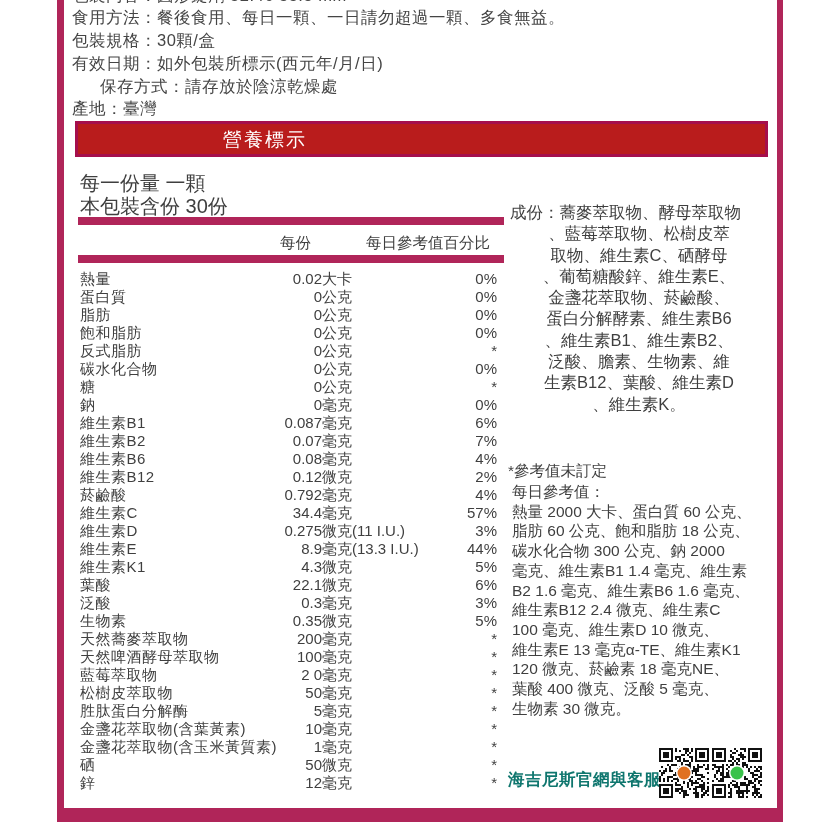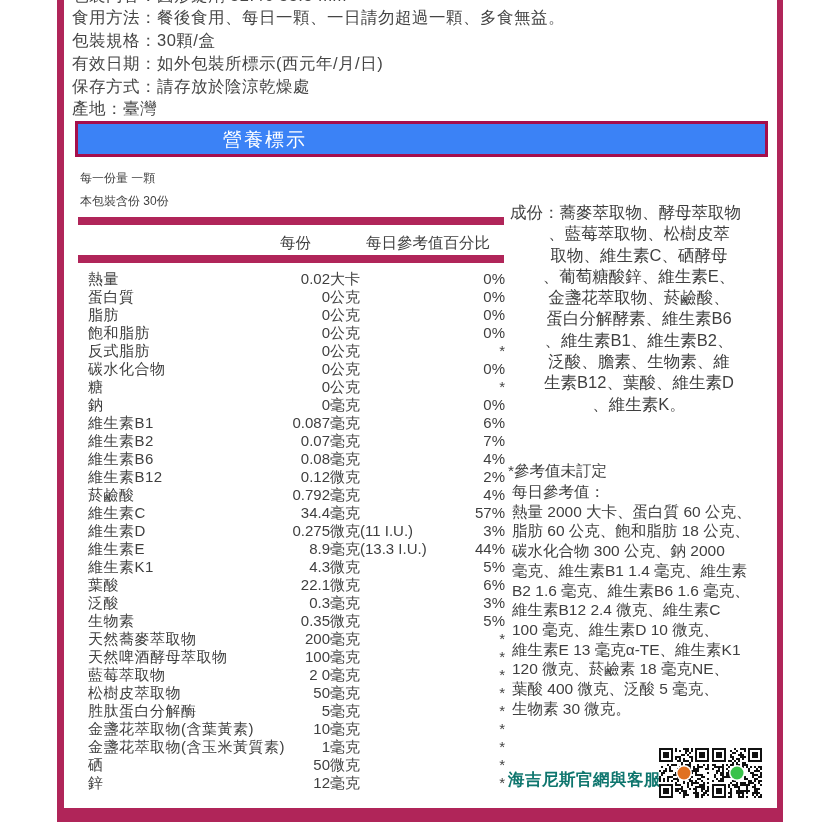--- a/index.html
+++ b/index.html
@@ -6,28 +6,28 @@
   body{width:840px;height:840px;overflow:hidden;position:relative;
        font-family:"Liberation Sans", sans-serif;color:#3f3f3f;}
   
   .vborder{position:absolute;top:0;height:822px;background:#b02559;}
   .bborder{position:absolute;background:#b02559;}
   
   .info-line{position:absolute;left:72px;font-size:16.5px;letter-spacing:0.5px;
              font-weight:400;white-space:nowrap;color:#454545;}
   
   .band{position:absolute;left:75px;top:121px;width:687px;height:30px;
-        background:#3b82f6;border:3px solid #a50f4c;}
+        background:#b91c1c;border:3px solid #a50f4c;}
   .band-title{position:absolute;left:145px;top:3px;color:#ffffff;
               font-size:19px;letter-spacing:2px;font-weight:500;white-space:nowrap;}
-  .serving{position:absolute;left:80px;font-size:12px;font-weight:500;white-space:nowrap;}
+  .serving{position:absolute;left:80px;font-size:20px;font-weight:500;white-space:nowrap;}
   .bar{position:absolute;left:78px;width:426px;height:8px;background:#b02559;}
   .thead{position:absolute;font-size:15.5px;font-weight:500;white-space:nowrap;}
   
-  #rows{position:absolute;left:78px;top:270px;width:426px;margin-left:8px;}
+  #rows{position:absolute;left:78px;top:270px;width:426px;}
   .trow{position:relative;height:18px;font-size:15px;font-weight:500;}
   .tlabel{position:absolute;left:2px;top:0;white-space:nowrap;letter-spacing:0.5px;}
   .tamt{position:absolute;right:152px;top:0;white-space:nowrap;}
   .tsuf{position:absolute;left:100%;top:0;white-space:nowrap;}
   .tdv{position:absolute;right:7px;top:0;white-space:nowrap;}
   
   #ingredients{position:absolute;left:510px;top:202px;width:258px;
                font-size:16.5px;font-weight:500;}
   #ingredients .iline{line-height:21.3px;white-space:nowrap;}
   #ingredients .iline.center{text-align:center;}
@@ -43,21 +43,21 @@
 <body>
 
 <div class="vborder" style="left:57px;width:7px;"></div>
 <div class="vborder" style="left:777px;width:6px;"></div>
 <div class="bborder" style="left:57px;top:808px;width:726px;height:14px;"></div>
 
 <div class="info-line" style="top:-15px;">包裝內容：圓形錠劑 52.46 35.5 mm</div>
 <div class="info-line" style="top:7px;">食用方法：餐後食用、每日一顆、一日請勿超過一顆、多食無益。</div>
 <div class="info-line" style="top:30px;">包裝規格：30顆/盒</div>
 <div class="info-line" style="top:53px;">有效日期：如外包裝所標示(西元年/月/日)</div>
-<div class="info-line" style="top:76px;">保存方式：請存放於陰涼乾燥處</div>
+<div class="info-line" style="top:76px;margin-left:28px;">保存方式：請存放於陰涼乾燥處</div>
 <div class="info-line" style="top:98px;">產地：臺灣</div>
 
 <div class="band">
   <div class="band-title">營養標示</div>
 </div>
 
 <div class="serving" style="top:170px;">每一份量 一顆</div>
 <div class="serving" style="top:193px;">本包裝含份 30份</div>
 
 <div class="bar" style="top:217px;"></div>

